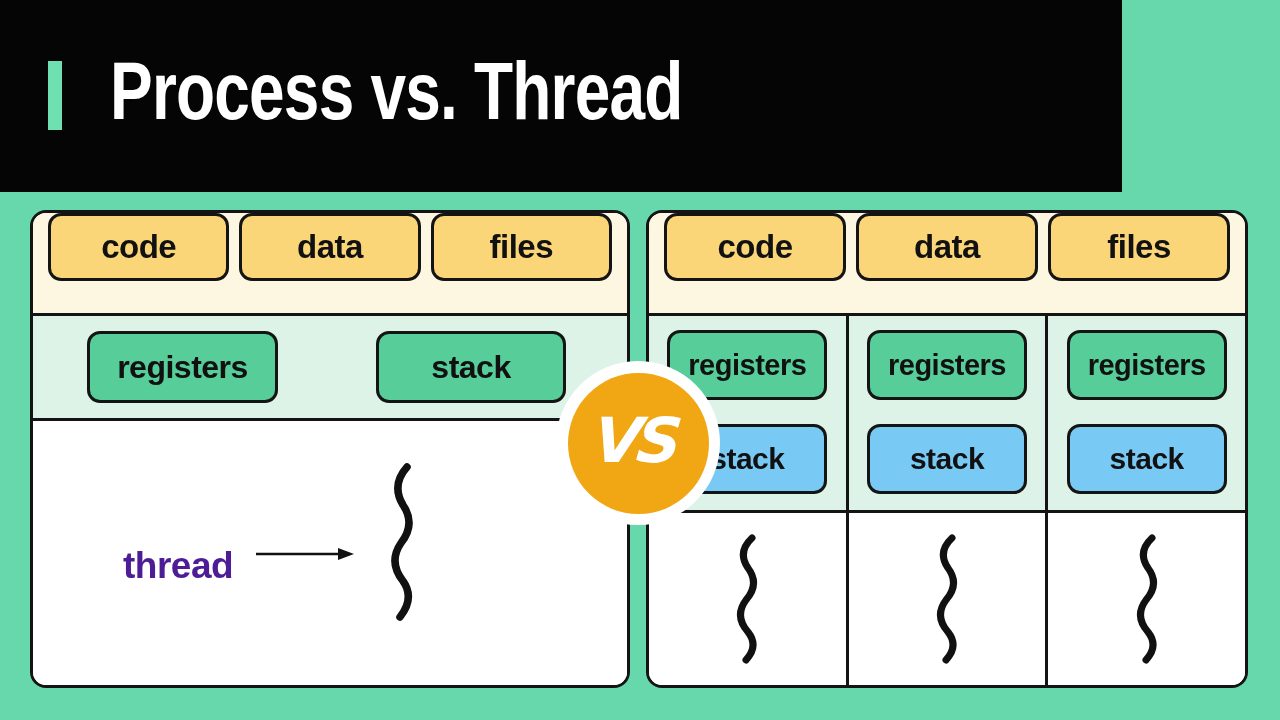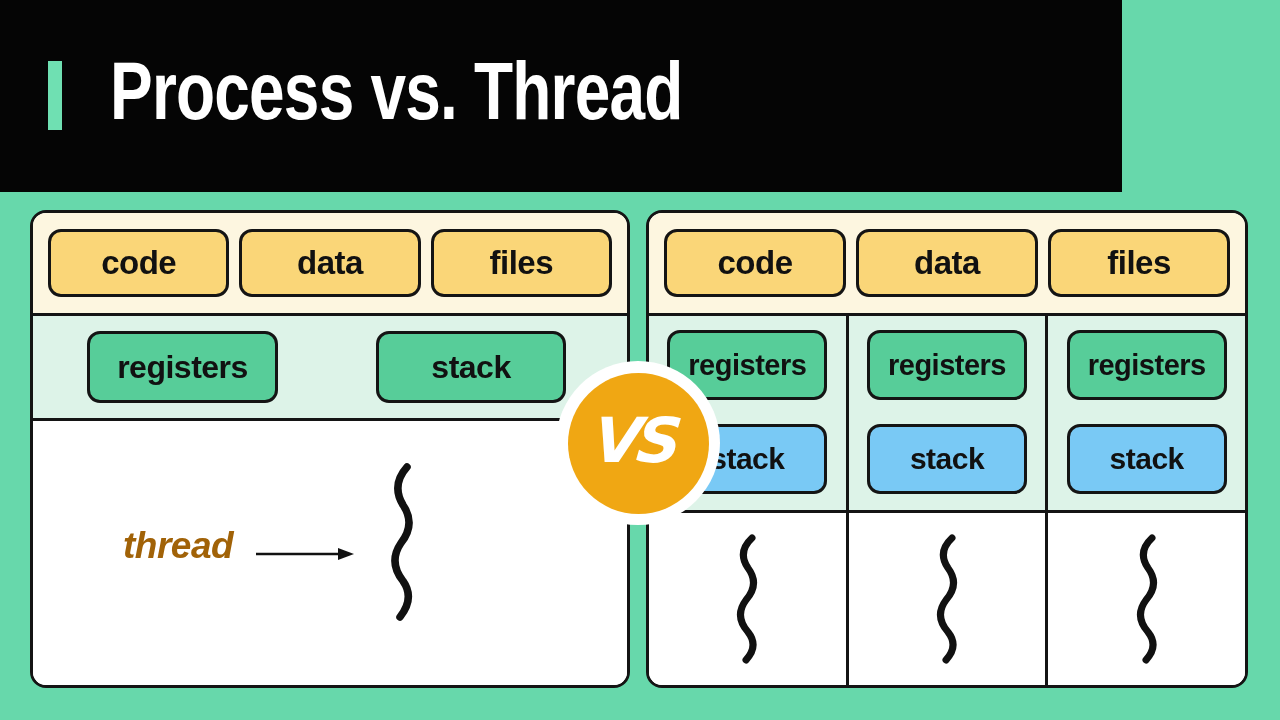--- a/index.html
+++ b/index.html
@@ -36,21 +36,21 @@
     position:absolute;top:210px;height:478px;
     background:var(--panel-white);
     border:3px solid var(--border);border-radius:16px;
     overflow:hidden;display:flex;flex-direction:column;
   }
   .panel-left{left:30px;width:600px;}
   .panel-right{left:646px;width:602px;}
   .cream-row{
     height:103px;flex:none;background:var(--cream);
     border-bottom:3px solid var(--border);
-    display:flex;align-items:center;padding:0 15px;gap:10px;
+    display:flex;align-items:flex-start;padding:0 15px;gap:10px;
   }
   .resource-box{
     flex:1;height:68px;background:var(--yellow);
     border:3px solid var(--border);border-radius:13px;
     display:flex;align-items:center;justify-content:center;
     font-size:33px;font-weight:700;color:#111;letter-spacing:-0.5px;
   }
   
   .mint-row{
     height:105px;flex:none;background:var(--mint);
@@ -60,22 +60,22 @@
   .ctx-box{
     height:72px;border:3px solid var(--border);border-radius:13px;
     background:var(--green);
     display:flex;align-items:center;justify-content:center;
     font-size:32px;font-weight:700;color:#111;letter-spacing:-0.5px;
   }
   .registers-single{width:191px;margin-left:54px;}
   .stack-single{width:190px;margin-left:98px;}
   .white-row{flex:1;background:var(--panel-white);position:relative;}
   .thread-label{
-    position:absolute;left:90px;top:104px;
-    font-size:37px;font-weight:700;color:#a16207;letter-spacing:-0.5px;font-style:italic;
+    position:absolute;left:90px;top:124px;
+    font-size:37px;font-weight:700;color:#4c1d95;letter-spacing:-0.5px;
   }
   .thread-arrow{position:absolute;left:222px;top:125px;}
   .squiggle-single{position:absolute;left:350px;top:42px;}
   
   .columns{flex:1;display:flex;}
   .col{flex:1;display:flex;flex-direction:column;}
   .col + .col{border-left:3px solid var(--border);}
   .col-mint{
     height:197px;flex:none;background:var(--mint);
     border-bottom:3px solid var(--border);

